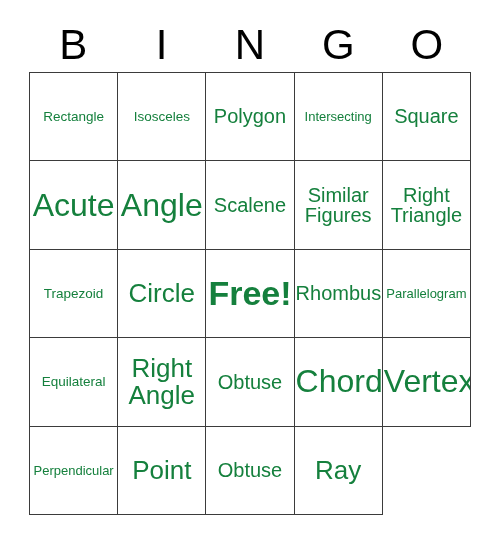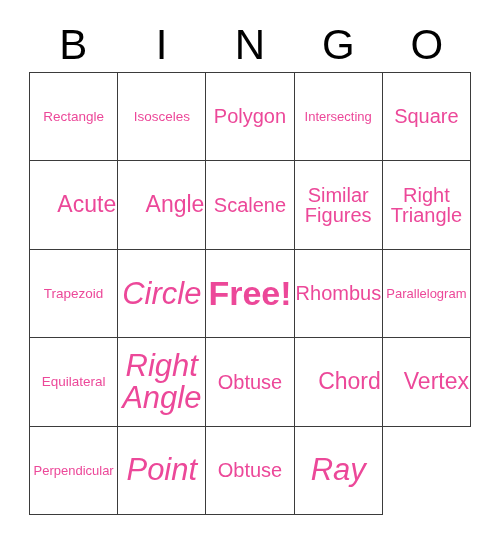--- a/index.html
+++ b/index.html
@@ -68,32 +68,32 @@
     align-items: center;
     justify-content: center;
     text-align: center;
     overflow: hidden;
     padding: 0 1px;
   }
   .cell-text {
     display: block;
     width: 100%;
     line-height: 1.03;
-    color: #ec4899;
+    color: #15803d;
     word-break: normal;
     hyphens: none;
   }
 
   
   .t-xs   { font-size: 13px; }
   .t-sm   { font-size: 13.5px; }
   .t-md   { font-size: 20px; }
   .t-lg   { font-size: 20px; }
-  .t-xl   { font-size: 23px; text-align: right; }
-  .t-xxl  { font-size: 31px; font-style: italic; }
+  .t-xl   { font-size: 32px; }
+  .t-xxl  { font-size: 26px; }
   .t-xxxl { font-size: 34px; font-weight: bold; }
 </style>
 </head>
 <body>
 
 <div id="card">
 
   <div id="header-row">
     <div class="header-letter">
       <span>B</span>

